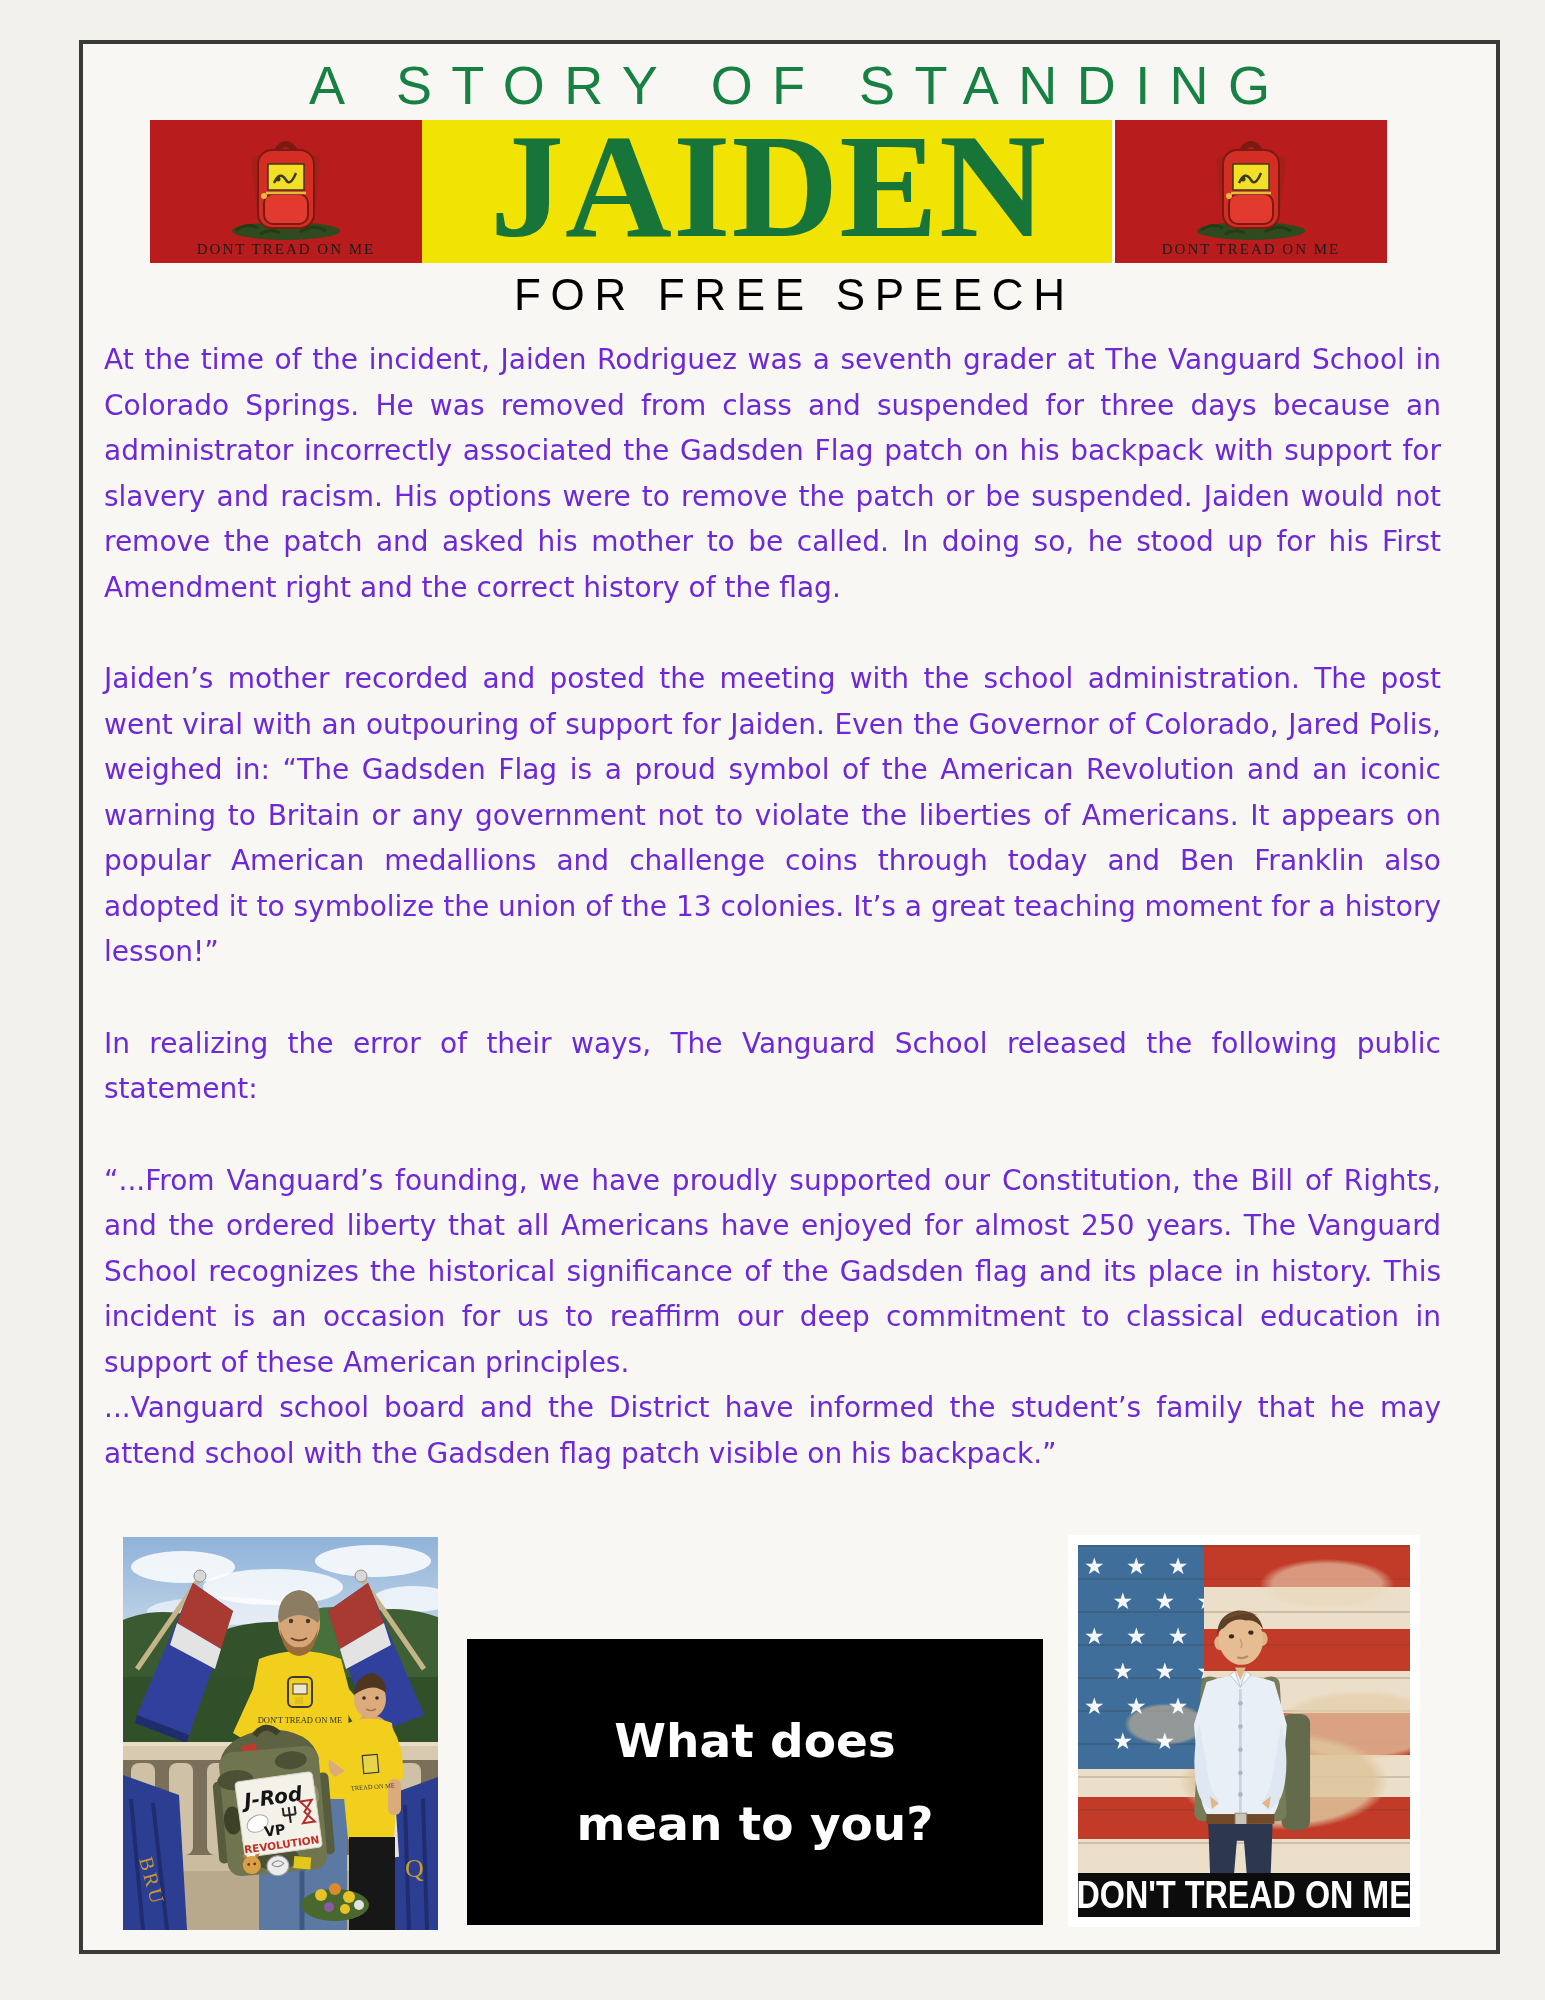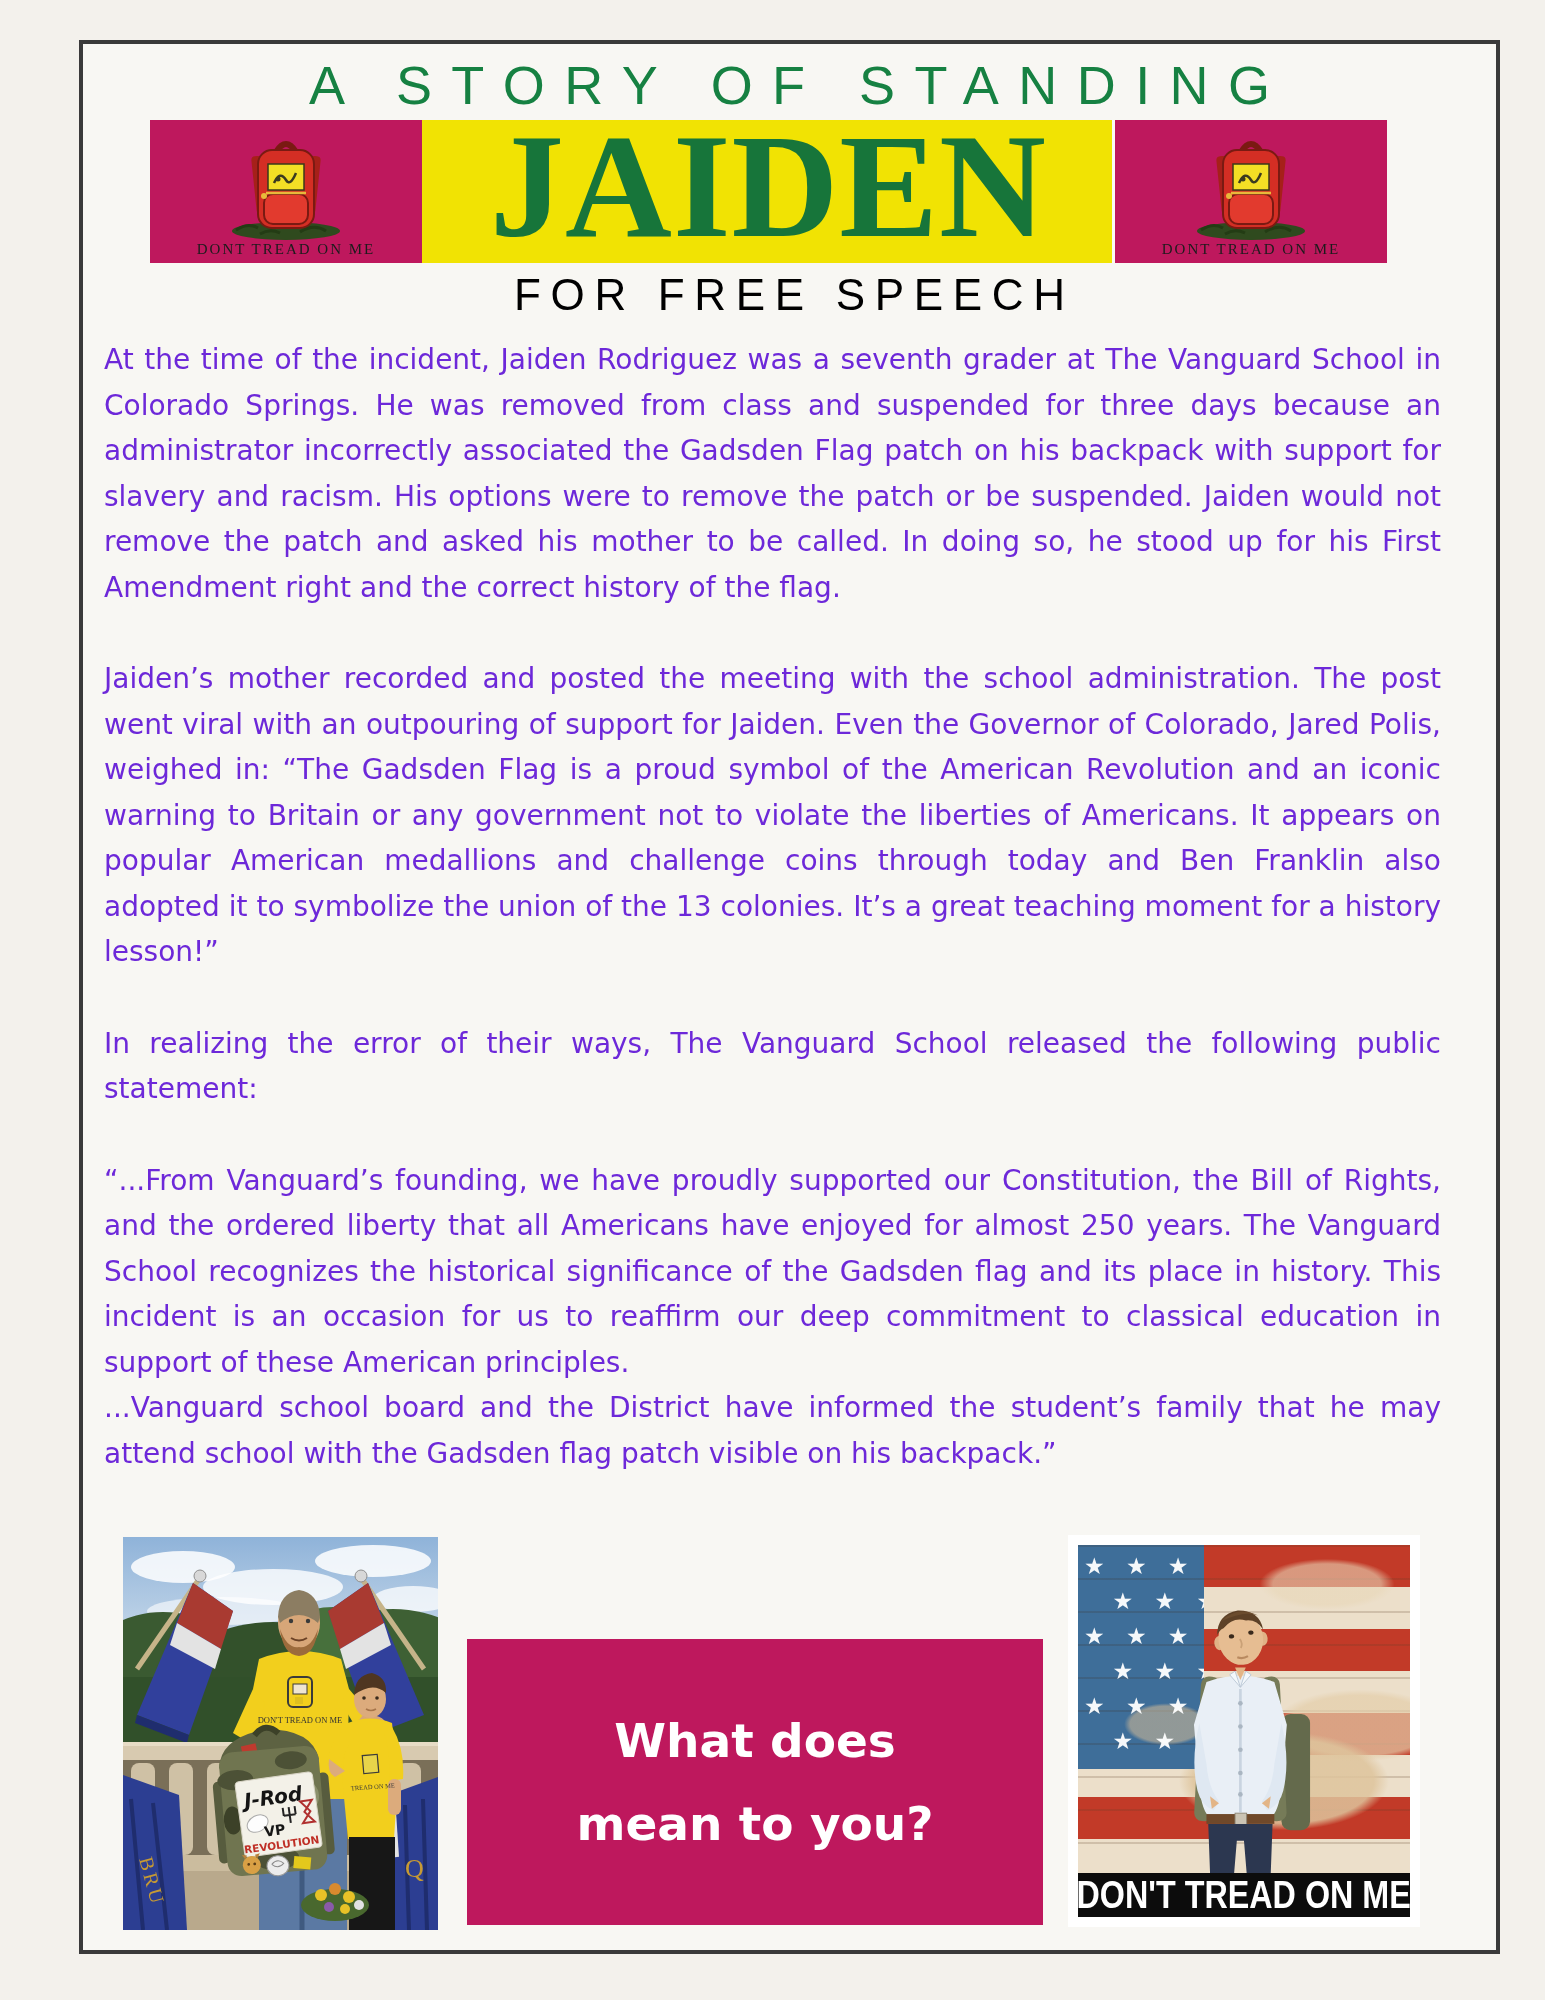--- a/index.html
+++ b/index.html
@@ -17,21 +17,21 @@
     position:absolute;left:0;top:10px;width:100%;text-align:center;
     font-family:"Liberation Sans", sans-serif;font-weight:400;
     font-size:54px;letter-spacing:0.36em;text-indent:0.36em;
     color:#168142;white-space:nowrap;
   }
   .banner{
     position:absolute;left:67px;top:76px;width:1237px;height:143px;
     background:#f1e303;
   }
   .banner .flag{
-    position:absolute;top:0;width:272px;height:143px;background:#be185d;
+    position:absolute;top:0;width:272px;height:143px;background:#b91c1c;
   }
   .banner .flag.left{left:0;}
   .banner .flag.right{right:0;border-left:3px solid #fbfaf4;}
   .jaiden{
     position:absolute;left:0;top:-14px;width:100%;text-align:center;
     font-family:"Liberation Serif", serif;font-weight:bold;
     font-size:148px;line-height:160px;color:#17753a;letter-spacing:1px;
   }
   .sub-title{
     position:absolute;left:0;top:226px;width:100%;text-align:center;
@@ -46,21 +46,21 @@
   }
   .article p{margin:0 0 46px 0;}
   .article p.statement{margin:0;}
   
   .photo-left{
     position:absolute;left:40px;top:1493px;width:315px;height:393px;
     overflow:hidden;background:#9db8d6;
   }
   .qbox{
     position:absolute;left:384px;top:1595px;width:576px;height:286px;
-    background:#be185d;display:flex;flex-direction:column;
+    background:#000000;display:flex;flex-direction:column;
     align-items:center;justify-content:center;
   }
   .qbox div{
     color:#ffffff;font-weight:bold;font-size:47px;line-height:83px;
     font-family:"DejaVu Sans", sans-serif;text-align:center;white-space:nowrap;
   }
   .photo-right{
     position:absolute;left:985px;top:1491px;width:352px;height:392px;
     background:#ffffff;box-sizing:border-box;padding:10px;
   }

